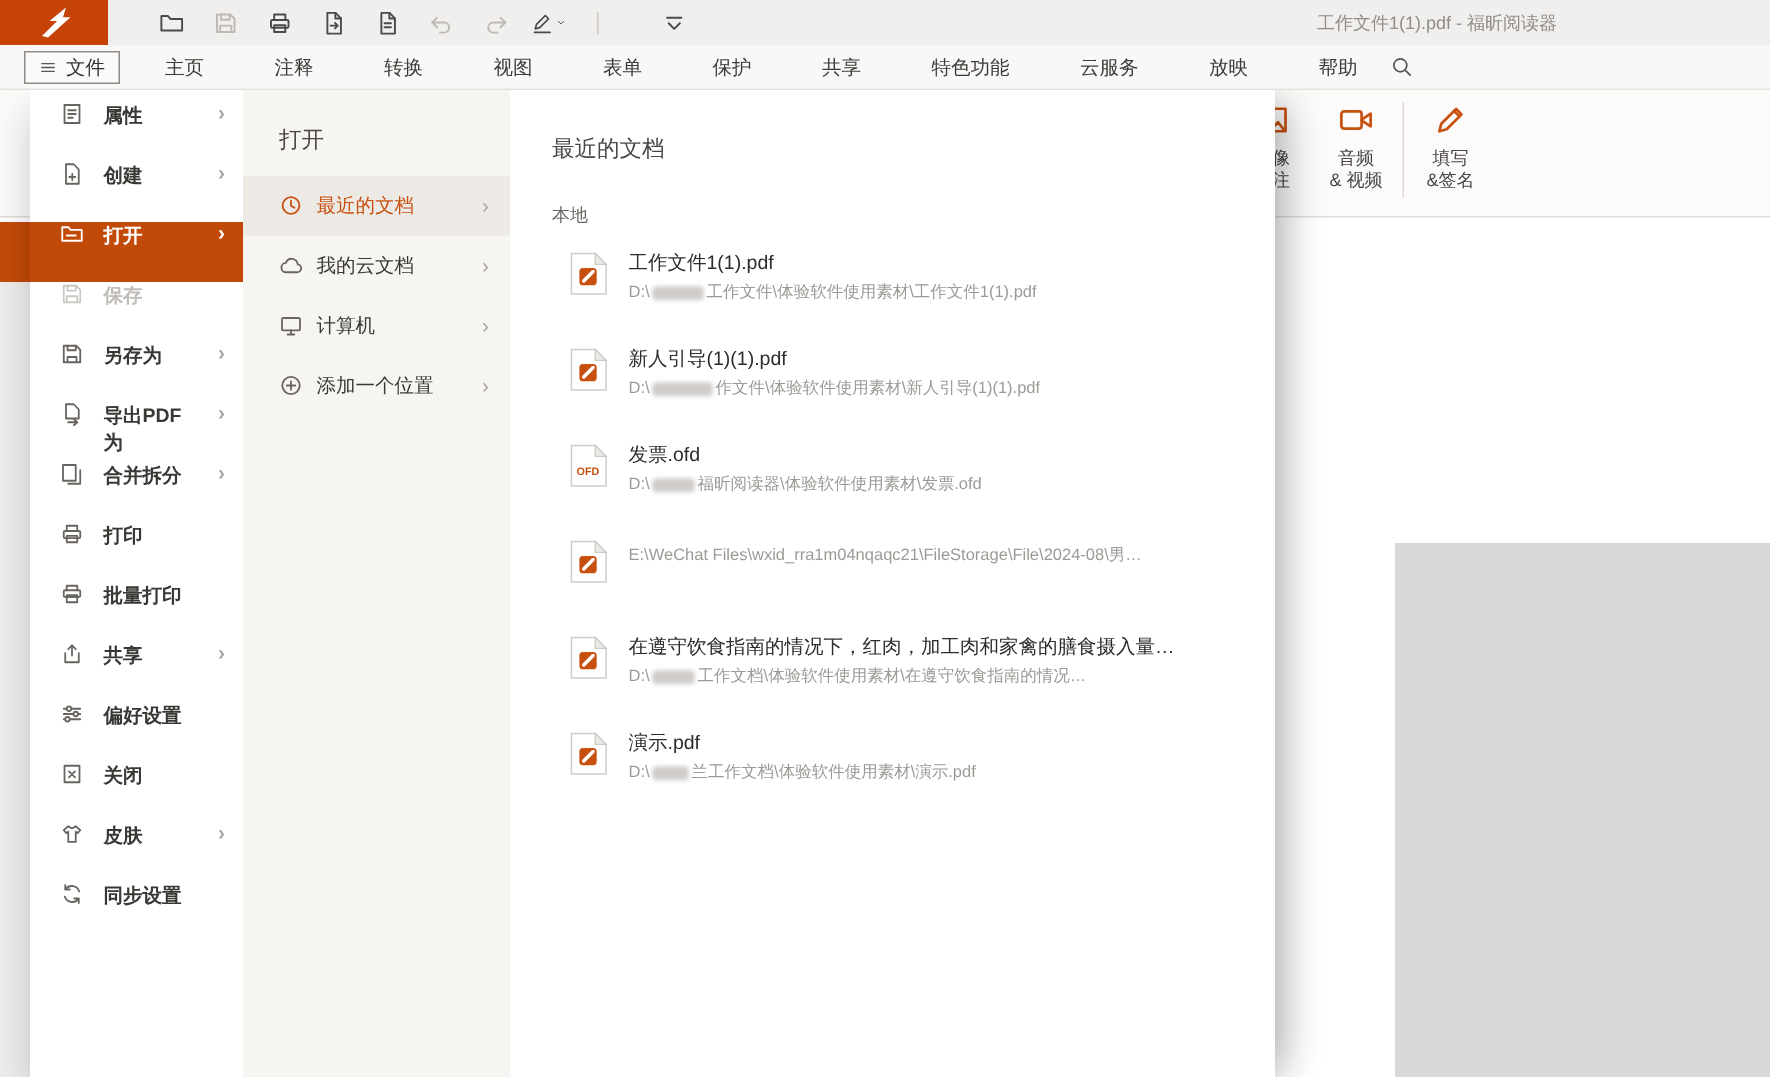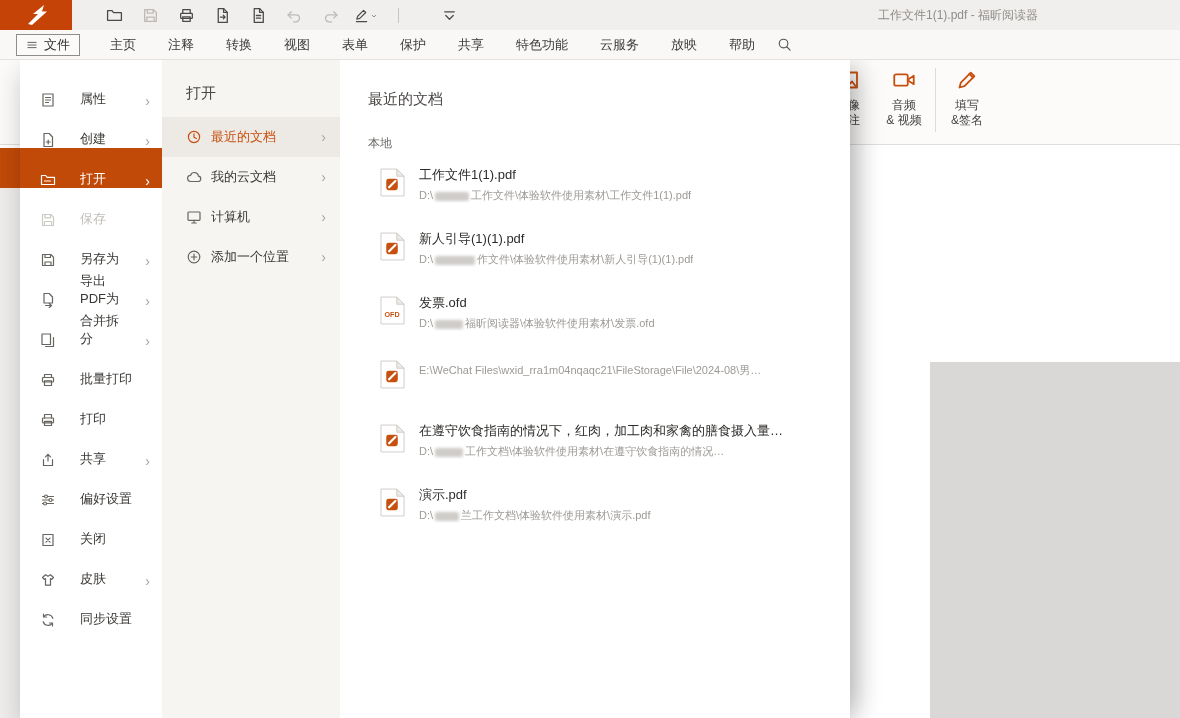--- a/index.html
+++ b/index.html
@@ -15,21 +15,21 @@
   .qt .tool.disabled { color:#bdbab6; }
   .qt .tool .caret { margin-left:1px; }
   .qt .sep { width:1px; height:15px; background:#c9c6c2; margin:0 8px; }
   .qt .tool.push { margin-left:18px; }
   .title-text { position:absolute; left:878px; top:0; height:30px; line-height:30px; font-size:12px; color:#8f8c89; white-space:nowrap; }
 
   
   .menubar { position:absolute; top:30px; left:0; width:100%; height:30px; background:#FAF8F7; border-bottom:1px solid #E4E1DE; display:flex; align-items:center; z-index:30; }
   .file-btn { margin-left:16px; height:22px; padding:0 9px; border:1px solid #8f8c89; display:flex; align-items:center; gap:6px; font-size:13px; color:#333; background:#FBFAF9; cursor:pointer; }
   .file-btn .ic { display:flex; color:#555; }
-  .tabs { display:flex; margin-left:14px; }
+  .tabs { display:flex; margin-left:14px;gap:15px; }
   .tab { padding:0 16px; font-size:13px; color:#3d3b39; height:29px; line-height:29px; white-space:nowrap; cursor:pointer; }
   .search-btn { margin-left:6px; color:#555; display:flex; align-items:center; cursor:pointer; }
 
   
   .ribbon { position:absolute; top:60px; left:0; width:100%; height:85px; background:#FCFBFA; border-bottom:1px solid #E0DDDA; z-index:1; }
   .ribbon-group { position:absolute; left:820px; top:0; display:flex; height:100%; }
   .rbtn { width:56px; display:flex; flex-direction:column; align-items:center; padding-top:8px; color:#444; cursor:pointer; }
   .rbtn .ic { color:#C8500F; height:30px; display:flex; align-items:flex-start; }
   .rbtn .l { line-height:15px; font-size:12px; color:#474543; white-space:nowrap; }
   .rib-sep { width:1px; height:64px; background:#DDDAD7; margin:8px 3px 0; }
@@ -38,21 +38,21 @@
   .docarea { position:absolute; top:146px; left:0; right:0; bottom:0; background:#fff; z-index:0; }
   .doc-text { position:absolute; left:1050px; top:250px; font-family:"DejaVu Serif",serif; font-size:42px; color:#1e1e1e; }
   .doc-image { position:absolute; left:930px; top:216px; width:250px; height:356px; background:#D9D8D6; }
   .left-strip-orange { position:absolute; left:0; top:148px; width:20px; height:40px; background:#C24A08; z-index:5; }
   .left-strip-gray { position:absolute; left:0; top:188px; width:20px; height:530px; background:#F0EEEC; z-index:5; }
 
   
   .backstage { position:absolute; left:20px; top:60px; width:830px; height:658px; display:flex; z-index:20;
                box-shadow:14px 0 26px -8px rgba(0,0,0,.22), 0 12px 26px rgba(0,0,0,.18); }
   .fm-side { width:142px; background:#fff; padding-top:8px; flex:0 0 auto; }
-  .fm-item { height:40px; display:flex; align-items:flex-end; padding:0 12px 0 20px; gap:24px; font-size:13px; color:#3a3835; cursor:pointer; }
+  .fm-item { height:40px; display:flex; align-items:flex-start; padding:0 12px 0 20px; gap:13px; font-size:13px; color:#3a3835; cursor:pointer;font-weight:bold; }
   .fm-item .ic { color:#68645f; display:flex; flex:0 0 auto; }
   .fm-item .arrow { margin-left:auto; color:#a8a5a1; font-size:14px; line-height:1; }
   .fm-item.selected { background:#C24A08; color:#fff; }
   .fm-item.selected .ic, .fm-item.selected .arrow { color:#fff; }
   .fm-item.disabled { color:#c0bdb9; cursor:default; }
   .fm-item.disabled .ic { color:#ccc9c5; }
 
   .open-col { width:178px; background:#F7F5F2; padding-top:14px; flex:0 0 auto; }
   .open-title { font-size:15px; color:#4a4745; padding:10px 0 14px 24px; }
   .place { height:40px; display:flex; align-items:center; gap:9px; padding:0 14px 0 24px; font-size:13px; color:#3a3835; cursor:pointer; }
@@ -292,36 +292,36 @@
               <rect x="2" y="2" width="8.5" height="10.5"></rect>
               <path d="M13.5 5.5v9h-8"></path>
             </svg>
           </span>
           <span>合并拆分</span>
           <span class="arrow">›</span>
         </div>
         <div class="fm-item">
           <span class="ic">
             <svg width="16" height="16" viewBox="0 0 16 16" fill="none" stroke="currentColor" stroke-width="1.2" stroke-linecap="round" stroke-linejoin="round">
+              <path d="M4.5 6V2.5h7V6"></path>
+              <rect x="2.5" y="6" width="11" height="4.8" rx="0.8"></rect>
+              <path d="M4.5 9.3h7v4.2h-7z"></path>
+            </svg>
+          </span>
+          <span>打印</span>
+        </div>
+        <div class="fm-item">
+          <span class="ic">
+            <svg width="16" height="16" viewBox="0 0 16 16" fill="none" stroke="currentColor" stroke-width="1.2" stroke-linecap="round" stroke-linejoin="round">
               <path d="M4.5 5.5v-3h7v3"></path>
               <rect x="2.5" y="5.5" width="11" height="4.5" rx="0.8"></rect>
               <path d="M4.5 8.8h7v4.7h-7z"></path>
             </svg>
           </span>
           <span>批量打印</span>
-        </div>
-        <div class="fm-item">
-          <span class="ic">
-            <svg width="16" height="16" viewBox="0 0 16 16" fill="none" stroke="currentColor" stroke-width="1.2" stroke-linecap="round" stroke-linejoin="round">
-              <path d="M4.5 6V2.5h7V6"></path>
-              <rect x="2.5" y="6" width="11" height="4.8" rx="0.8"></rect>
-              <path d="M4.5 9.3h7v4.2h-7z"></path>
-            </svg>
-          </span>
-          <span>打印</span>
         </div>
         <div class="fm-item">
           <span class="ic">
             <svg width="16" height="16" viewBox="0 0 16 16" fill="none" stroke="currentColor" stroke-width="1.2" stroke-linecap="round" stroke-linejoin="round">
               <path d="M8 2.5v6.5"></path>
               <path d="M5.5 4.8L8 2.3l2.5 2.5"></path>
               <path d="M3.5 7.5v6h9v-6"></path>
             </svg>
           </span>
           <span>共享</span>

